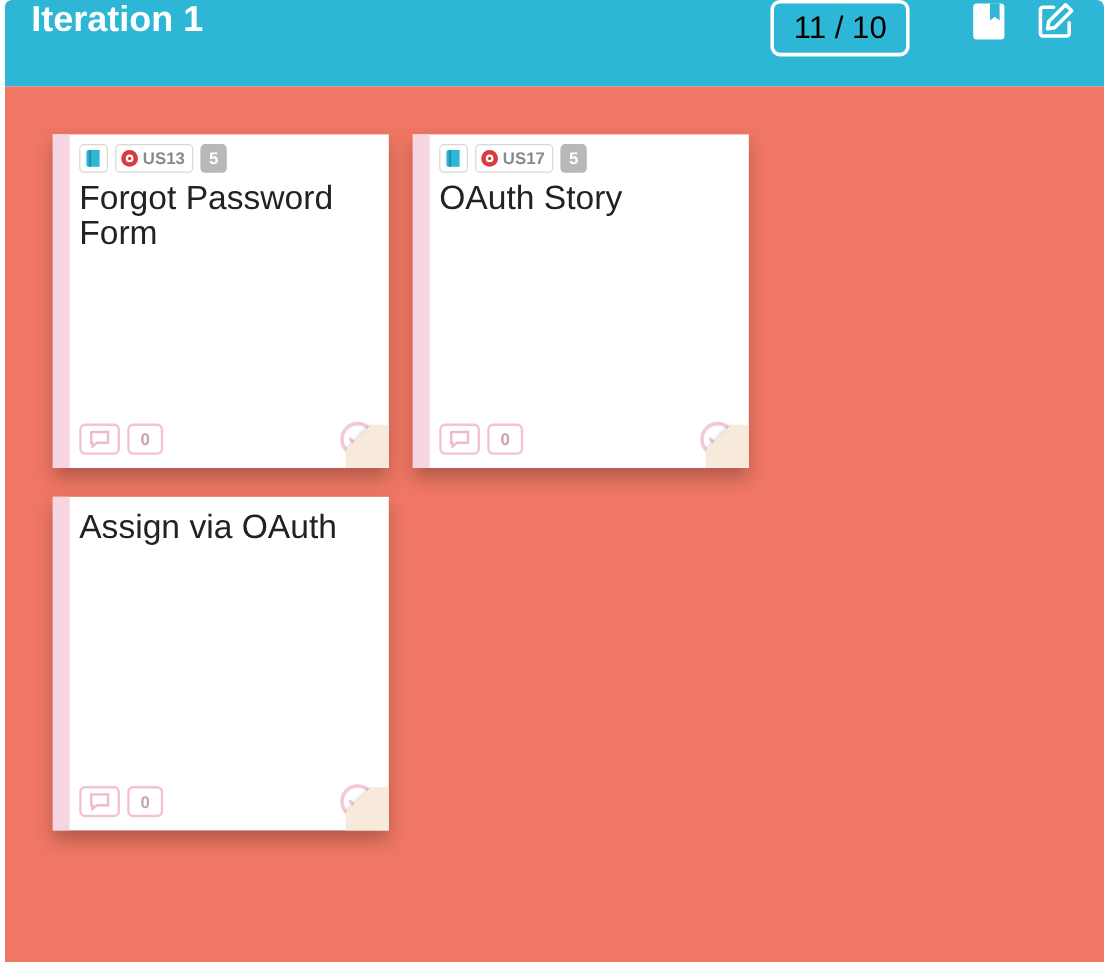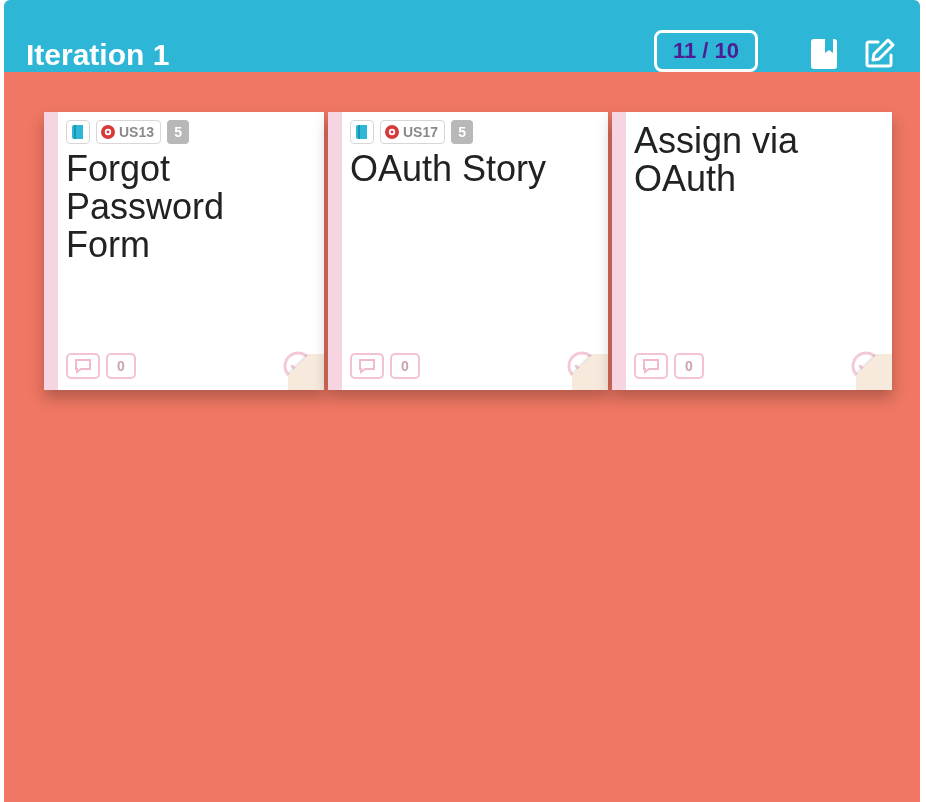--- a/index.html
+++ b/index.html
@@ -11,57 +11,57 @@
     margin-left: 4px;
     border-radius: 6px 6px 0 0;
     overflow: hidden;
   }
 
   
   .hdr {
     background: #2eb6d6;
     height: 72px;
     display: flex;
-    align-items: flex-end;
+    align-items: flex-start;
     padding: 0 22px 0 22px;
     color: #fff;
   }
   .hdr-title {
     font-size: 30px;
     font-weight: 700;
     flex: 1;
   }
   .points-pill {
     border: 3px solid #fff;
     border-radius: 8px;
     padding: 5px 16px;
-    font-size: 22px;
-    font-weight: 700;
-    color: #4c1d95;
+    font-size: 26px;
+    font-weight: 400;
+    color: #000000;
     margin-right: 28px;
   }
   .hdr-icon {
     width: 36px;
     height: 36px;
     display: flex;
     align-items: center;
     justify-content: center;
     margin-left: 20px;
     cursor: pointer;
   }
 
   
   .board {
     background: #ef7763;
     min-height: 730px;
     padding: 40px 0 40px 40px;
     display: flex;
     flex-wrap: wrap;
     align-content: flex-start;
-    gap: 24px 4px;
+    gap: 24px 20px;
   }
 
   
   .card {
     width: 280px;
     height: 278px;
     position: relative;
     background: #fff;
     box-shadow: 0 8px 14px rgba(0,0,0,.25);
     cursor: pointer;
@@ -113,21 +113,21 @@
     min-width: 22px;
     background: #b9b8b8;
     border-radius: 4px;
     display: flex; align-items: center; justify-content: center;
     padding: 0 6px;
     color: #fff;
     font-size: 14px;
     font-weight: 700;
   }
   .card-title {
-    font-size: 36px;
+    font-size: 28px;
     line-height: 1.05;
     color: #222;
     font-weight: 400;
     flex: 0 0 auto;
     margin-top: 2px;
     word-wrap: break-word;
   }
   .card-footer {
     margin-top: auto;
     display: flex;

